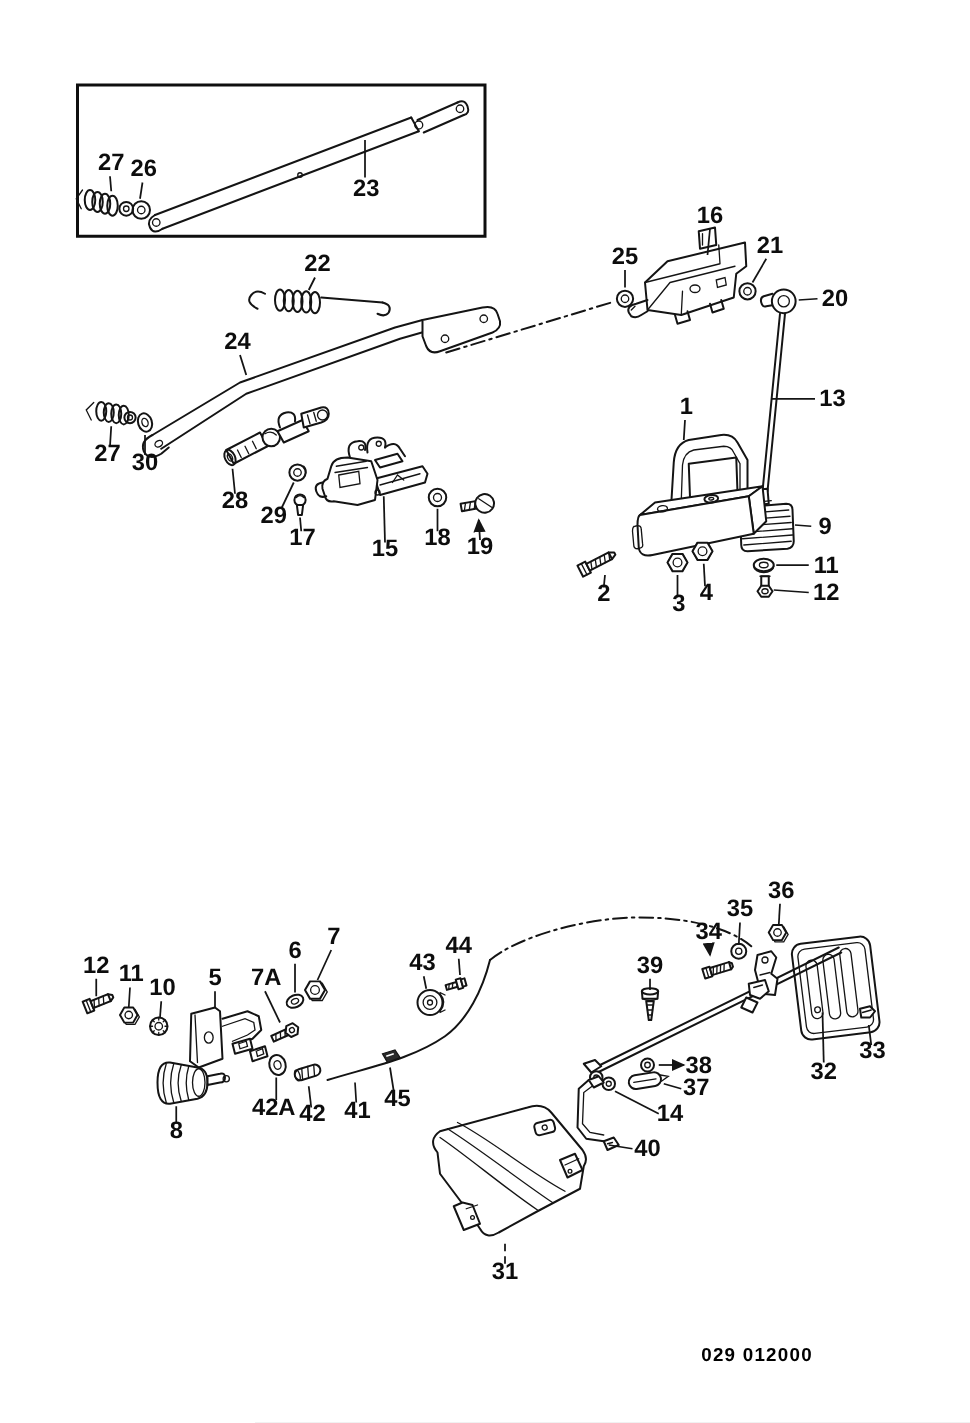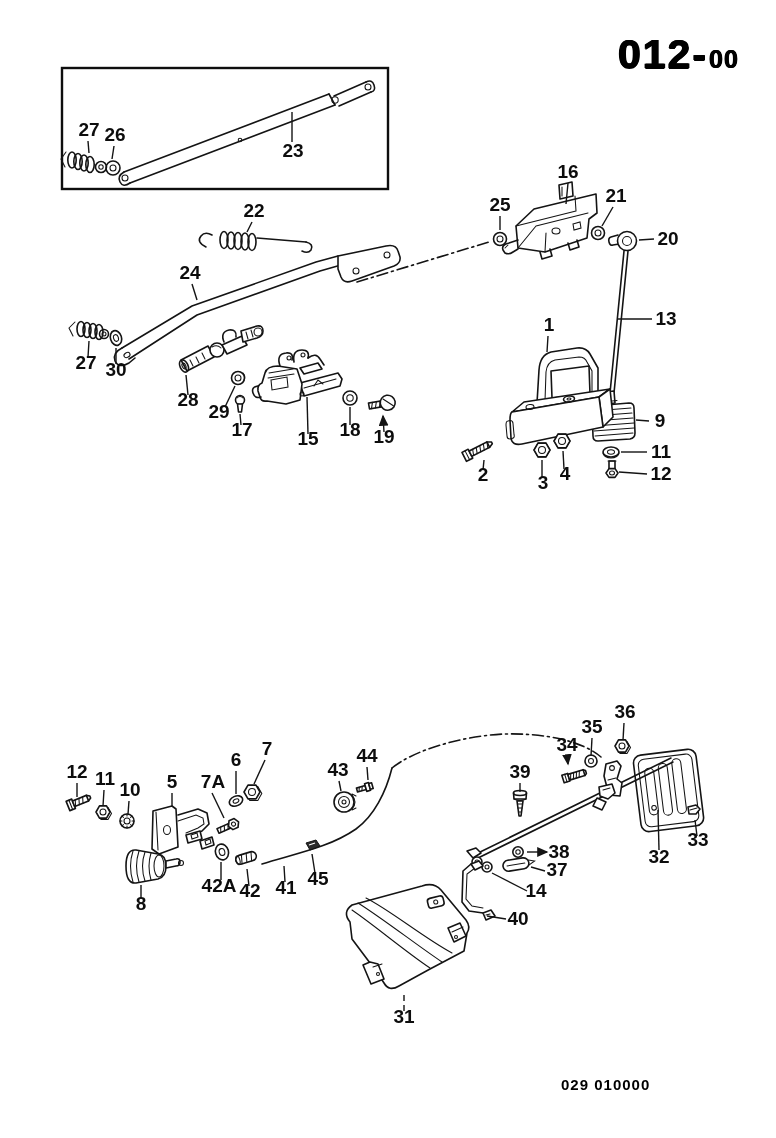--- a/index.html
+++ b/index.html
@@ -23,21 +23,20 @@
   .leader.dashed{stroke-dasharray:6 4;}
   .callout{font-family:"Liberation Sans",sans-serif;font-size:19px;font-weight:700;
         fill:#0d0d0d;text-anchor:middle;}
   .dk{fill:#2a2a2a;stroke:#141414;stroke-width:1;}
 </style>
 </head>
 <body>
 
 <div class="page">
 
-  <div class="page-title"><span class="t-main">012-</span><span class="t-suffix">00</span></div>
 
   <svg id="diagram" width="776" height="1138" viewBox="0 0 776 1138" xmlns="http://www.w3.org/2000/svg">
     <defs>
       <marker id="arrowhead" markerWidth="9" markerHeight="8" refX="7" refY="3.5" orient="auto">
         <path d="M0,0 L8,3.5 L0,7 Z" fill="#141414"></path>
       </marker>
     </defs>
 
     <g>
       <rect class="bx" x="62" y="68" width="326" height="121"></rect>
@@ -487,14 +486,14 @@
         <text x="557" y="876" class="callout">37</text>
         <polyline points="527,891 492,873" class="leader"></polyline>
         <text x="536" y="897" class="callout">14</text>
         <polyline points="506,919 487,916" class="leader"></polyline>
         <text x="518" y="925" class="callout">40</text>
         <polyline points="404,1011 404,995" class="leader dashed"></polyline>
         <text x="404" y="1023" class="callout">31</text>
       </g>
   </svg>
 
-  <div class="page-footer">029 010000</div>
+  <div class="page-footer">029 012000</div>
 </div>
 
 </body></html>

